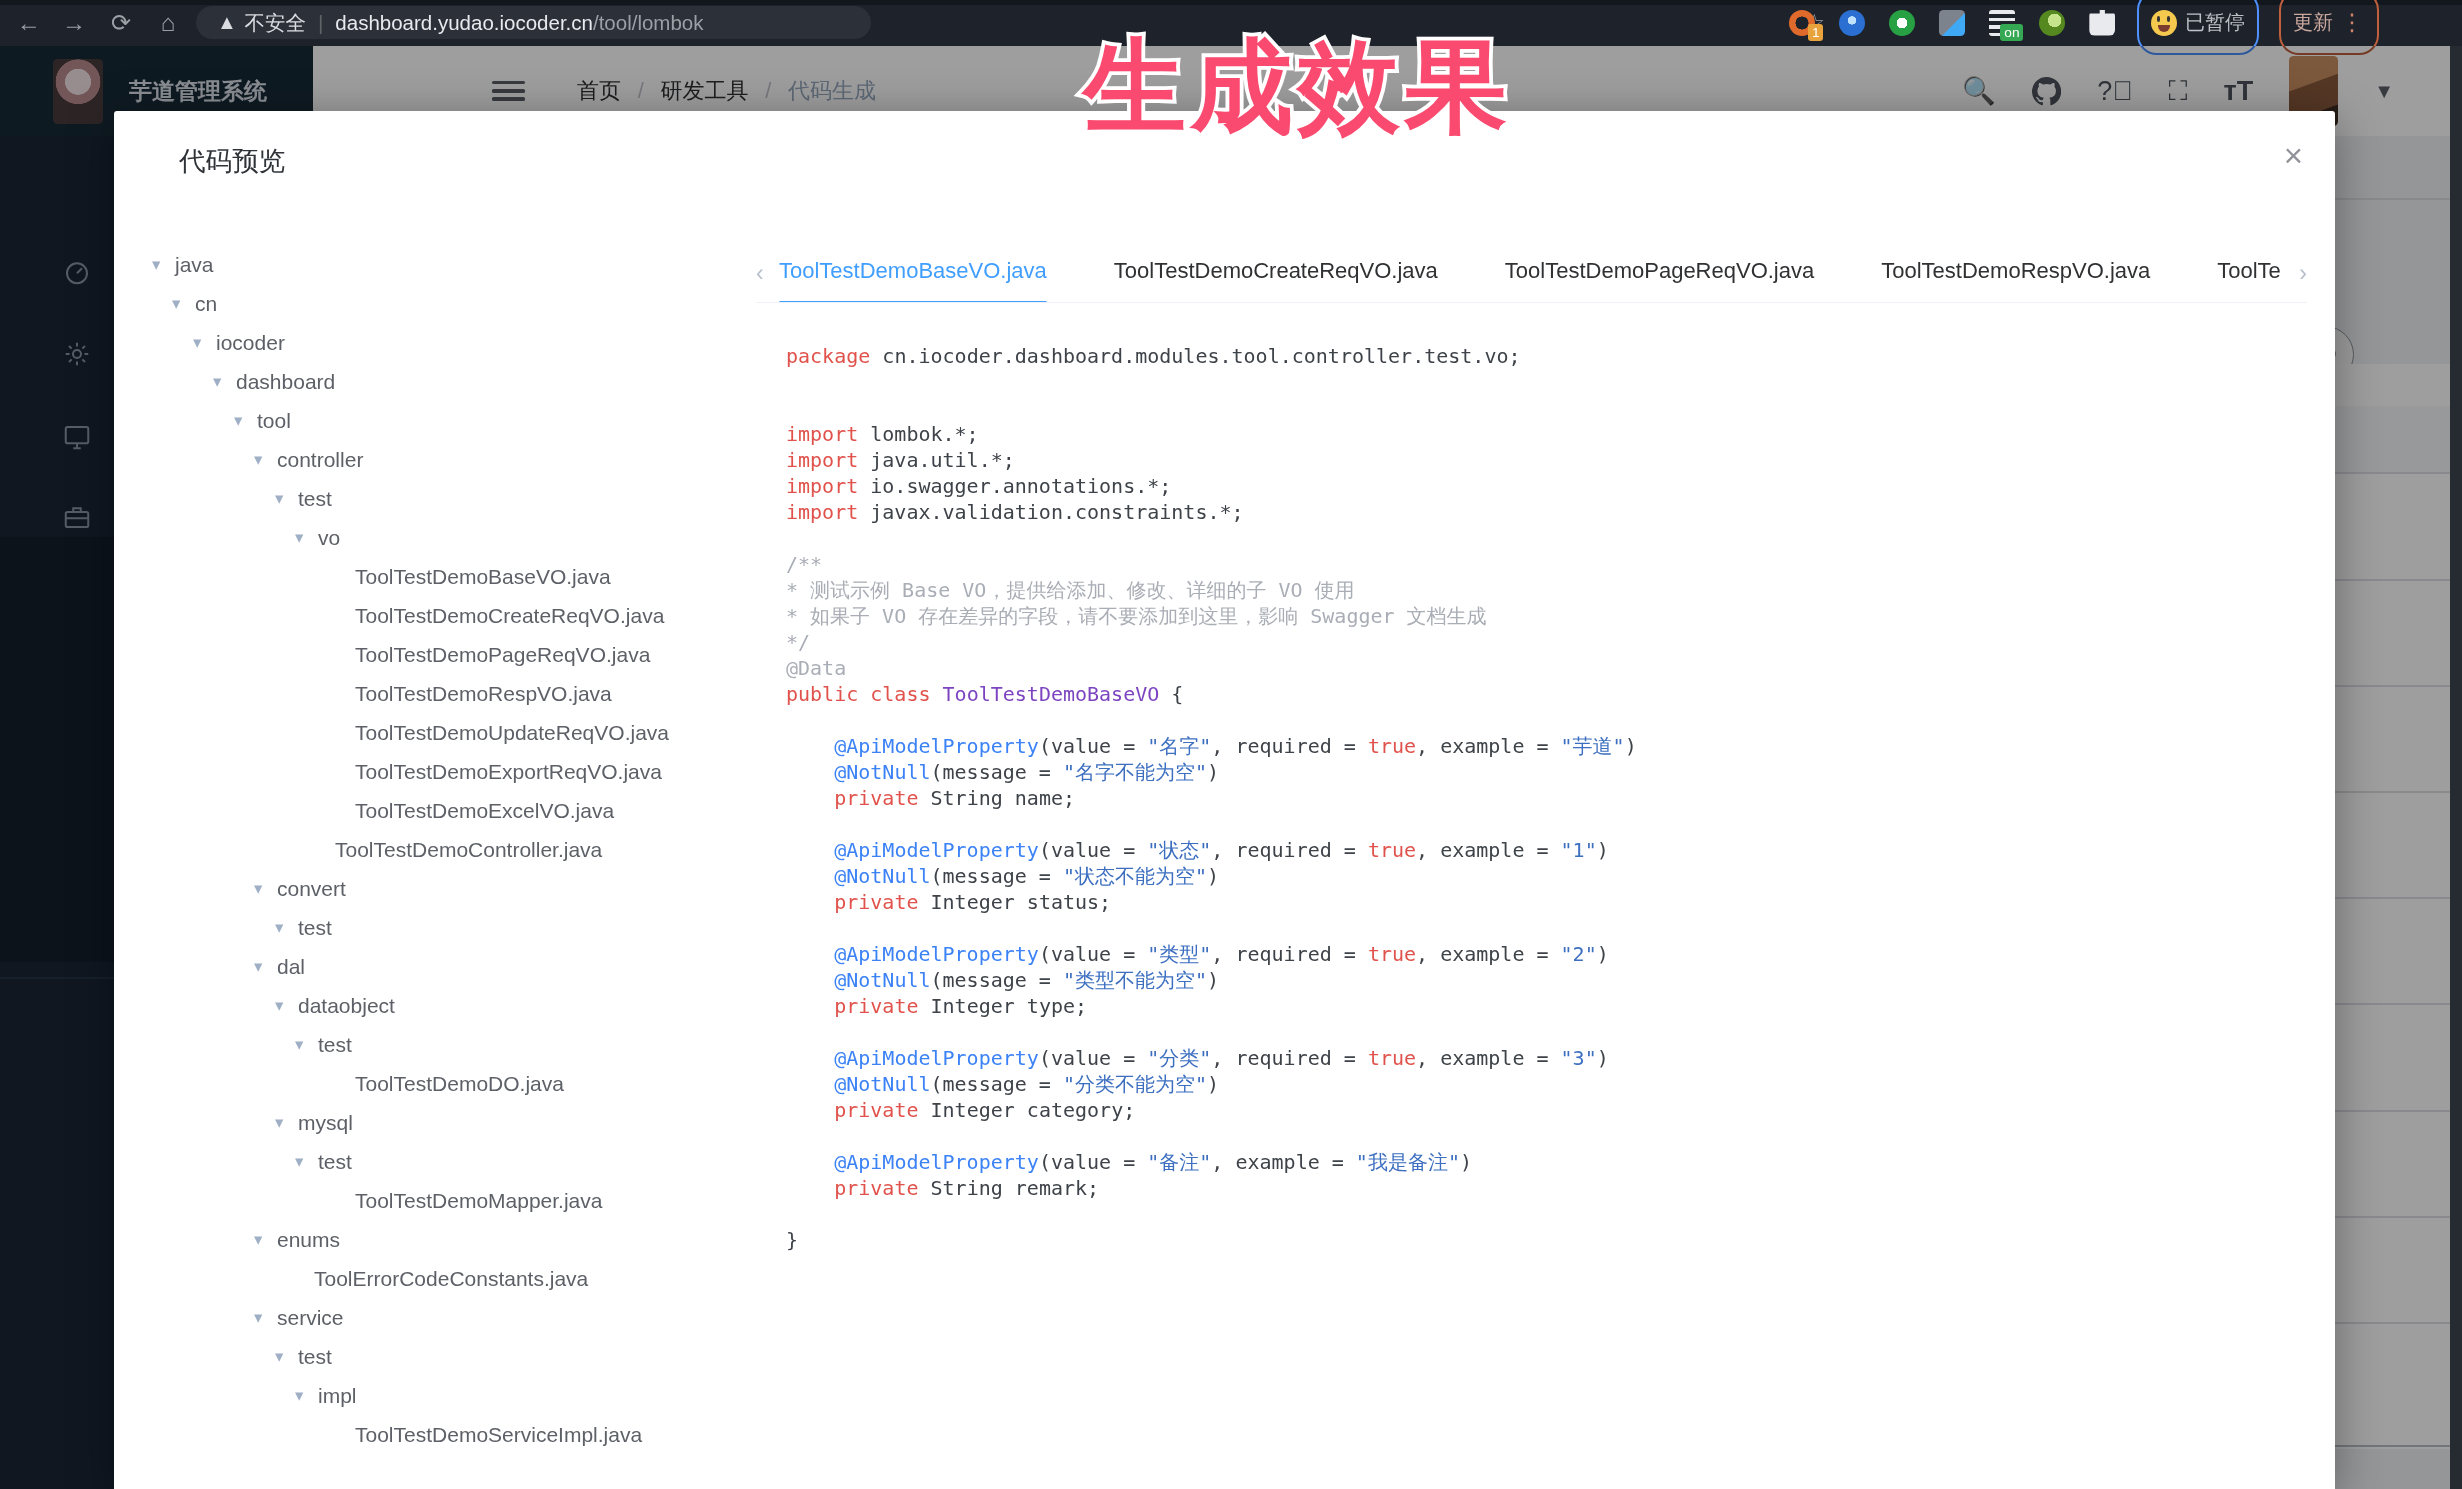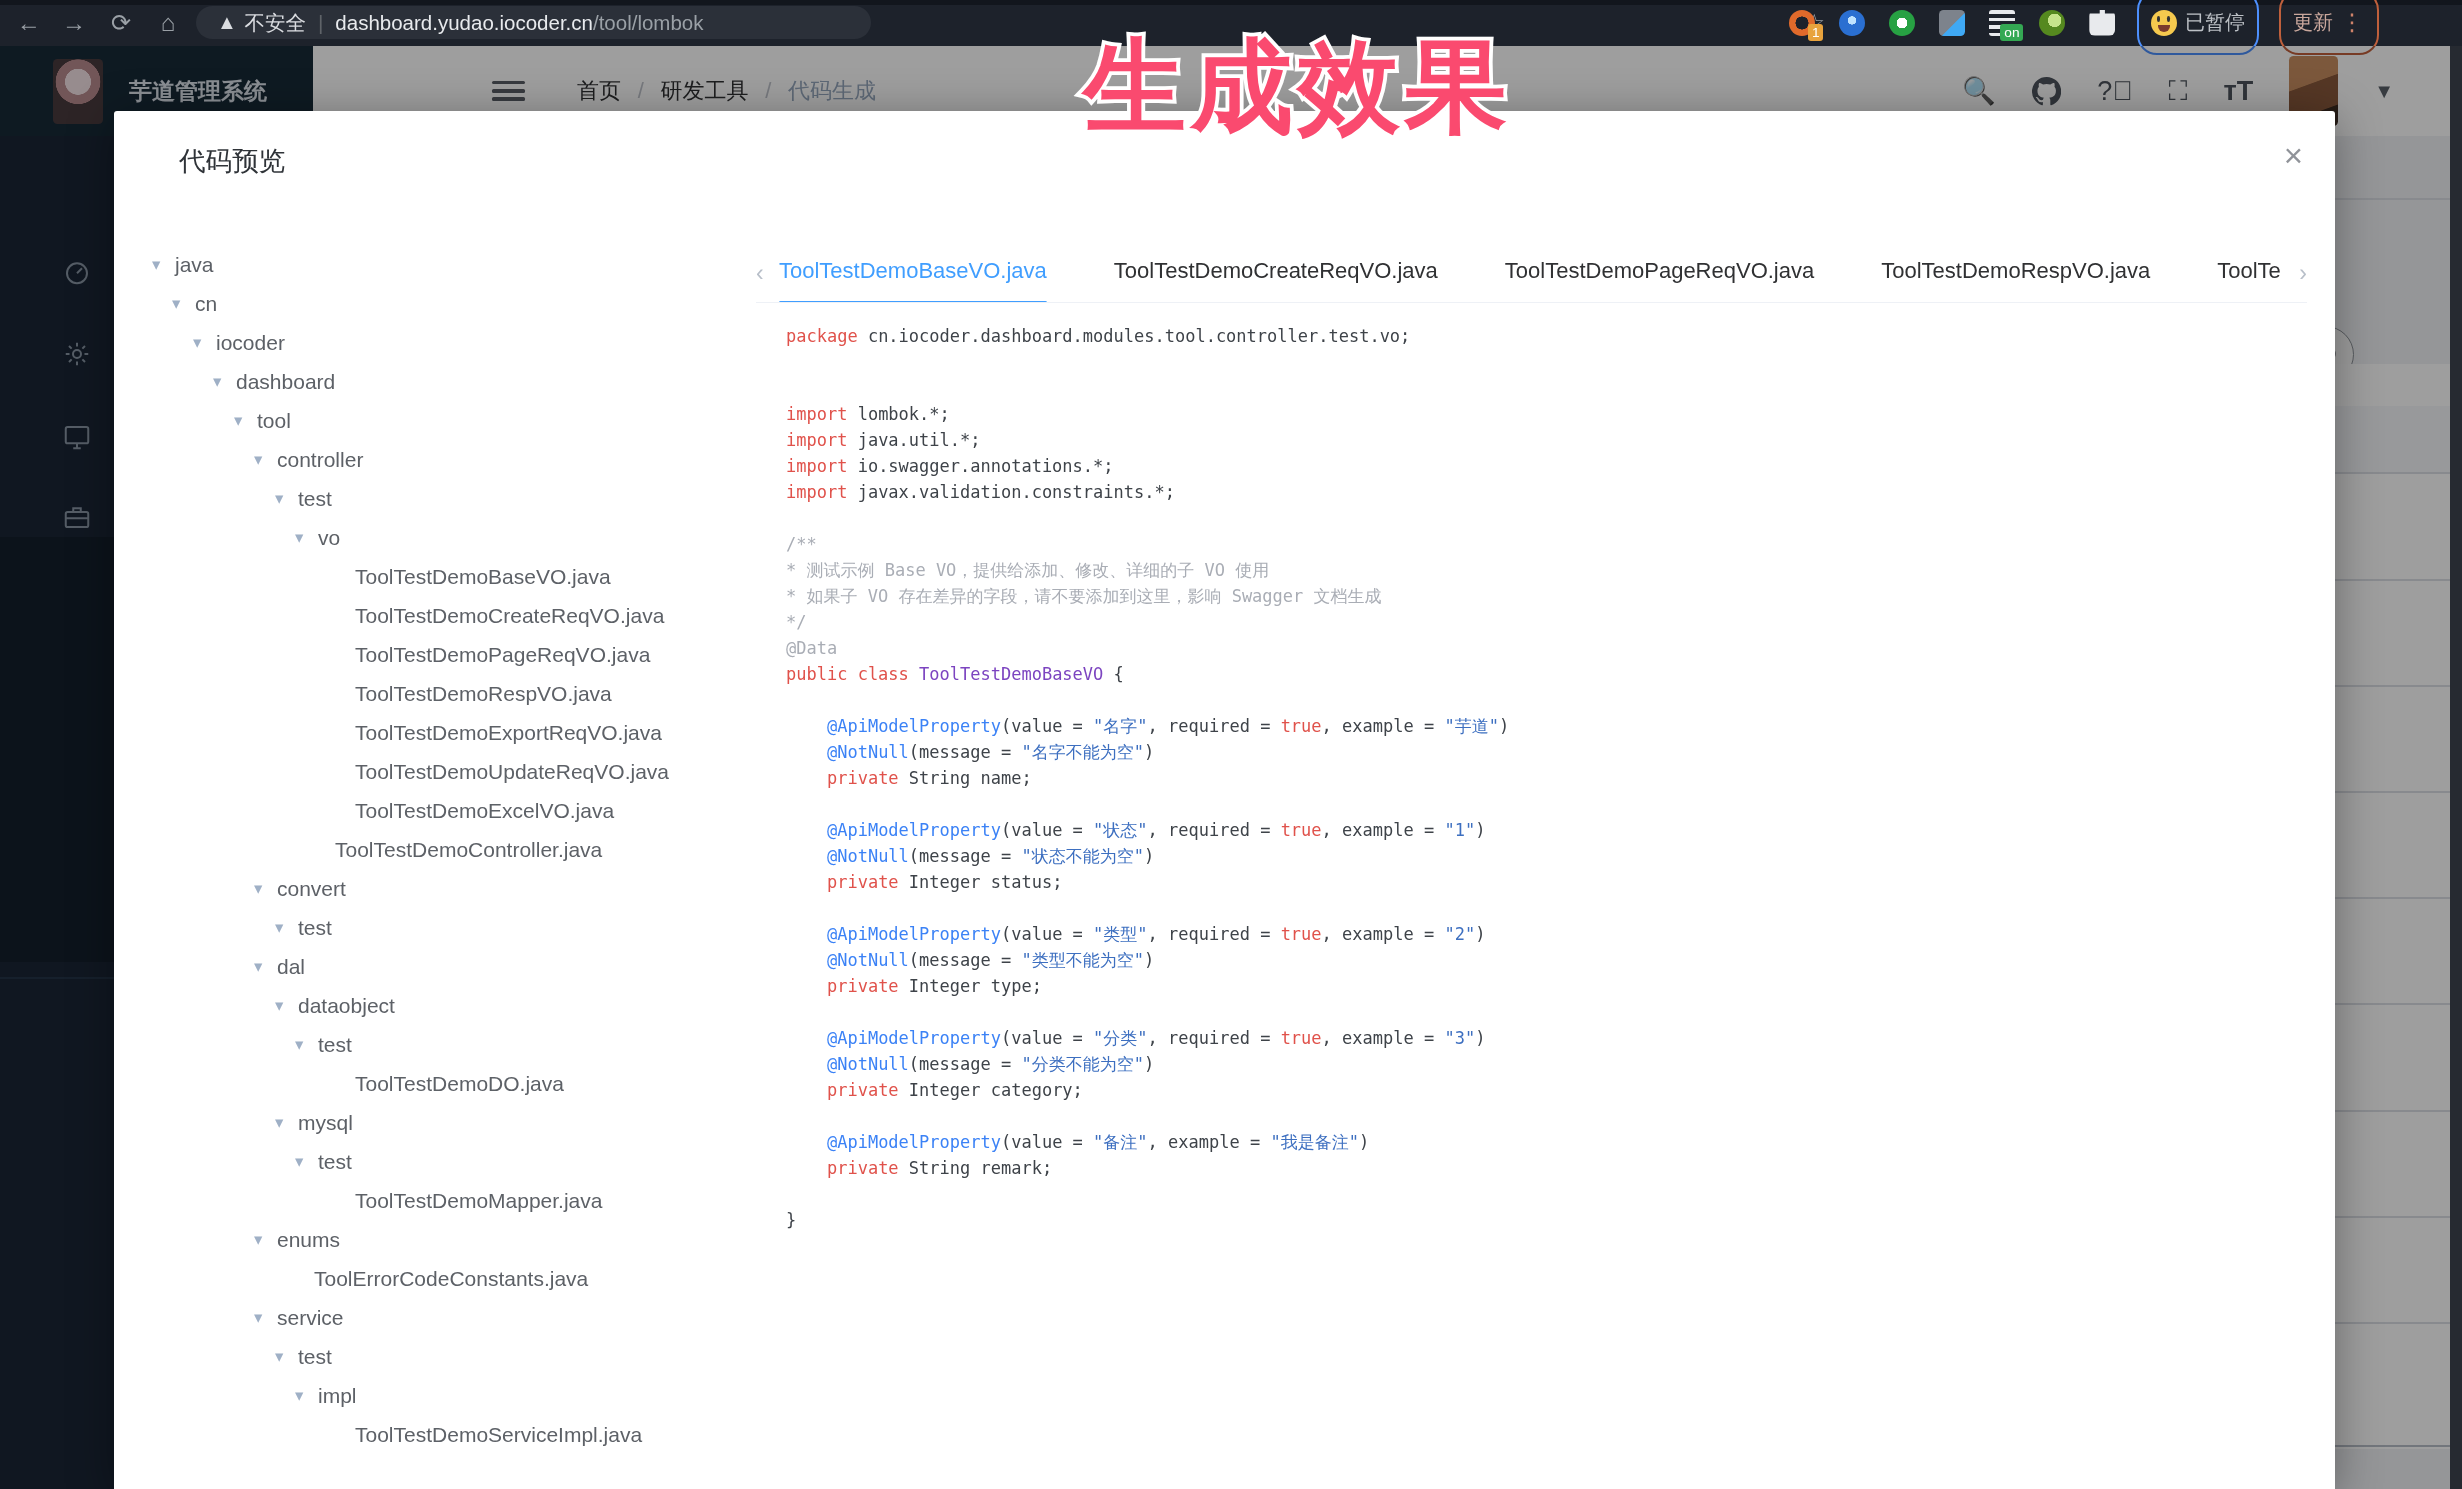--- a/index.html
+++ b/index.html
@@ -79,22 +79,22 @@
   .tree-row{position:relative;height:39px;display:flex;align-items:center;font-size:21px;color:#5d6167;white-space:nowrap;}
   .tree-caret{color:#9fb0c6;font-size:16.7px;width:23px;display:inline-block;}
   
   .tabs{position:absolute;left:642px;top:135px;width:1551px;height:56px;border-bottom:1.5px solid #eef1f6;}
   .tab-arrow{position:absolute;top:13.7px;font-size:23px;color:#b8bfc9;}
   .tab-strip{position:absolute;left:23px;top:0;right:23px;height:56px;display:flex;gap:67px;overflow:hidden;}
   .tab{font-size:22px;color:#303133;font-weight:500;line-height:49px;position:relative;white-space:nowrap;}
   .tab.active{color:#409eff;}
   .tab.active:after{content:"";position:absolute;left:0;right:0;bottom:-3px;height:3.8px;background:#409eff;border-radius:1.5px;}
   
-  .code{position:absolute;left:672px;top:212px;width:1510px;
-        font-family:"DejaVu Sans Mono", monospace;font-size:17px;line-height:26px;white-space:pre;}
+  .code{position:absolute;left:672px;top:232px;width:1510px;
+        font-family:"DejaVu Sans Mono", monospace;font-size:20px;line-height:26px;white-space:pre;}
   .tok-kw{color:#e0524b;} .tok-st{color:#3d6fc0;} .tok-an{color:#3b82f6;}
   .tok-cm{color:#a9adb5;} .tok-cl{color:#7c44c0;} .tok-pl{color:#3e4349;}
   
   .annotation{position:absolute;left:1009px;top:7.6px;z-index:20;}
   svg.icon{width:100%;height:100%;display:block;}
 </style>
 </head>
 <body>
 
 <div class="browser-bar">
@@ -337,24 +337,24 @@
       <div class="tree-row" style="padding-left: 241px;">
         <span>ToolTestDemoCreateReqVO.java</span>
       </div>
       <div class="tree-row" style="padding-left: 241px;">
         <span>ToolTestDemoPageReqVO.java</span>
       </div>
       <div class="tree-row" style="padding-left: 241px;">
         <span>ToolTestDemoRespVO.java</span>
       </div>
       <div class="tree-row" style="padding-left: 241px;">
+        <span>ToolTestDemoUpdateReqVO.java</span>
+      </div>
+      <div class="tree-row" style="padding-left: 241px;">
         <span>ToolTestDemoExportReqVO.java</span>
-      </div>
-      <div class="tree-row" style="padding-left: 241px;">
-        <span>ToolTestDemoUpdateReqVO.java</span>
       </div>
       <div class="tree-row" style="padding-left: 241px;">
         <span>ToolTestDemoExcelVO.java</span>
       </div>
       <div class="tree-row" style="padding-left: 221px;">
         <span>ToolTestDemoController.java</span>
       </div>
       <div class="tree-row" style="padding-left: 140px;">
         <span class="tree-caret">▾</span>
         <span>convert</span>

